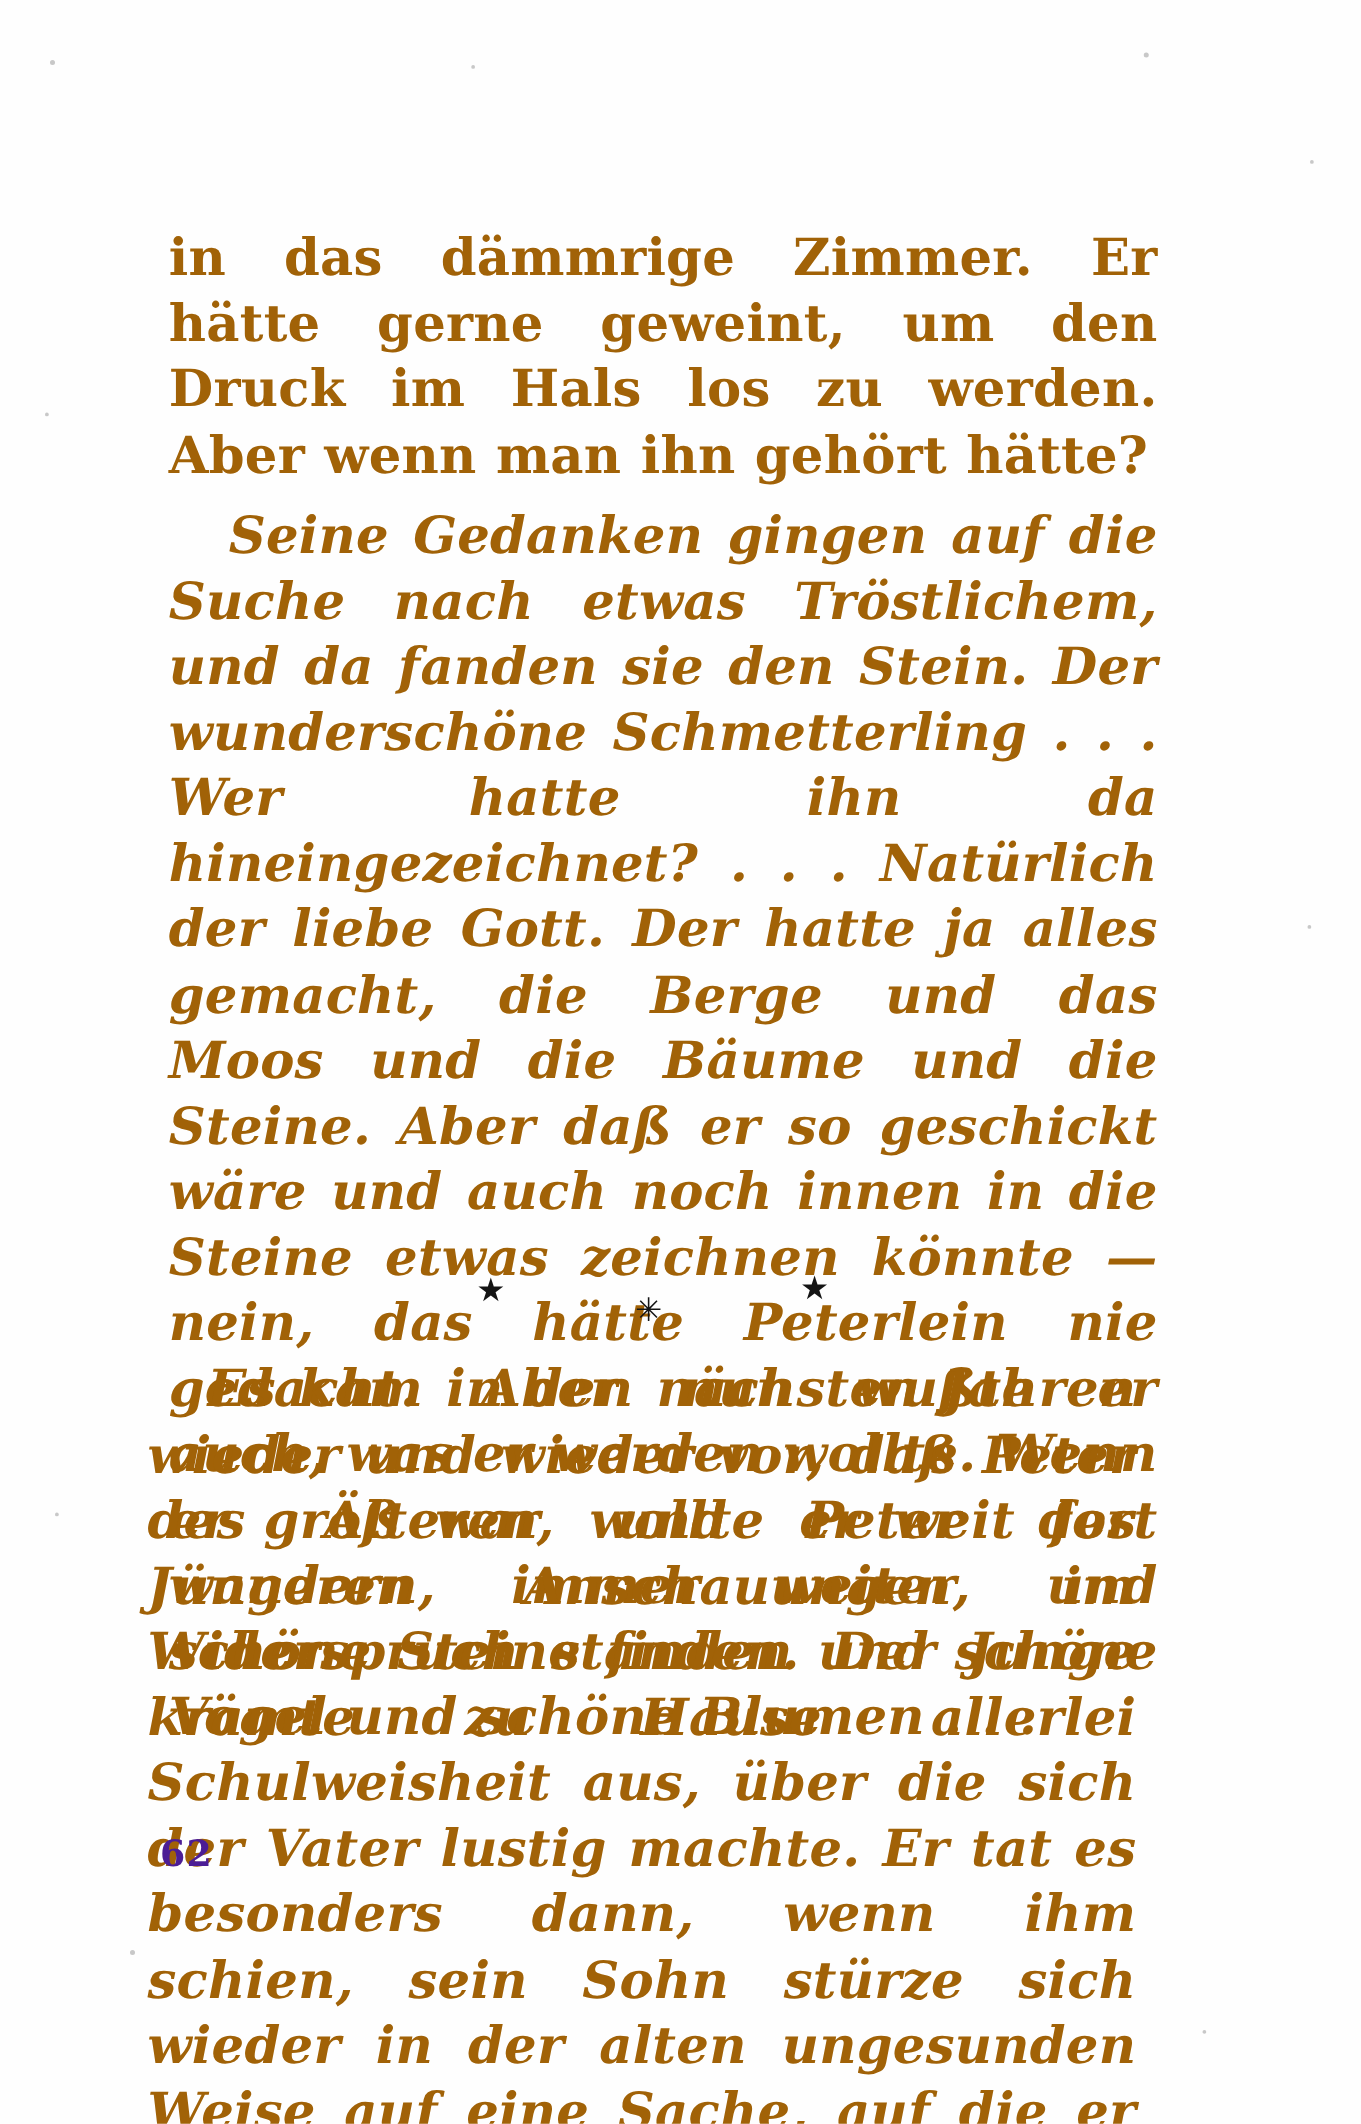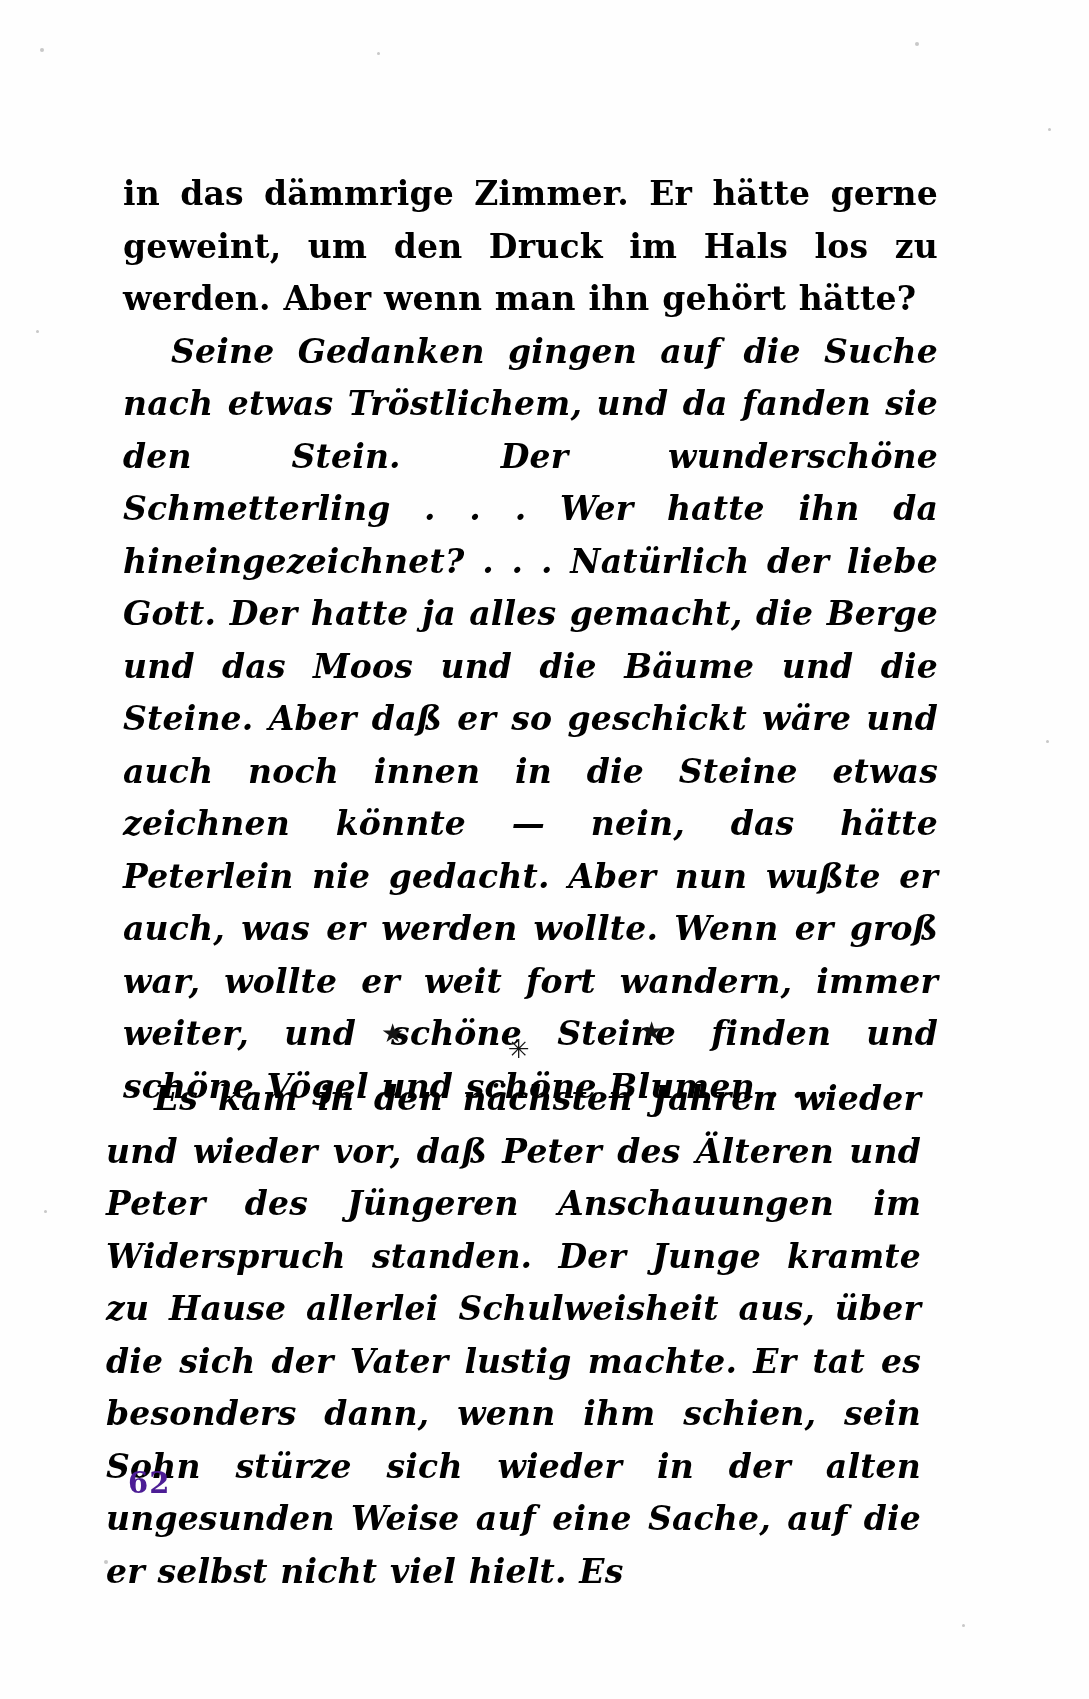--- a/index.html
+++ b/index.html
@@ -34,30 +34,30 @@
   }
 
   .text-block {
     position: absolute;
     left: 123px;
     top: 168px;
     width: 815px;
   }
 
   p.para {
-    margin: 0;
+    margin: 12px;
     font-family: "DejaVu Serif", serif;
     font-weight: 700;
-    font-size: 33px;
+    font-size: 41px;
     line-height: 52.5px;
     text-align: justify;
     text-justify: inter-word;
     letter-spacing: 0.2px;
     word-spacing: 1px;
-    color: #000000;
+    color: #a16207;
     
     -webkit-font-smoothing: none;
   }
   p.para.indent {
     text-indent: 48px;
     font-style: italic;
   }
 
   .divider {
     position: absolute;

